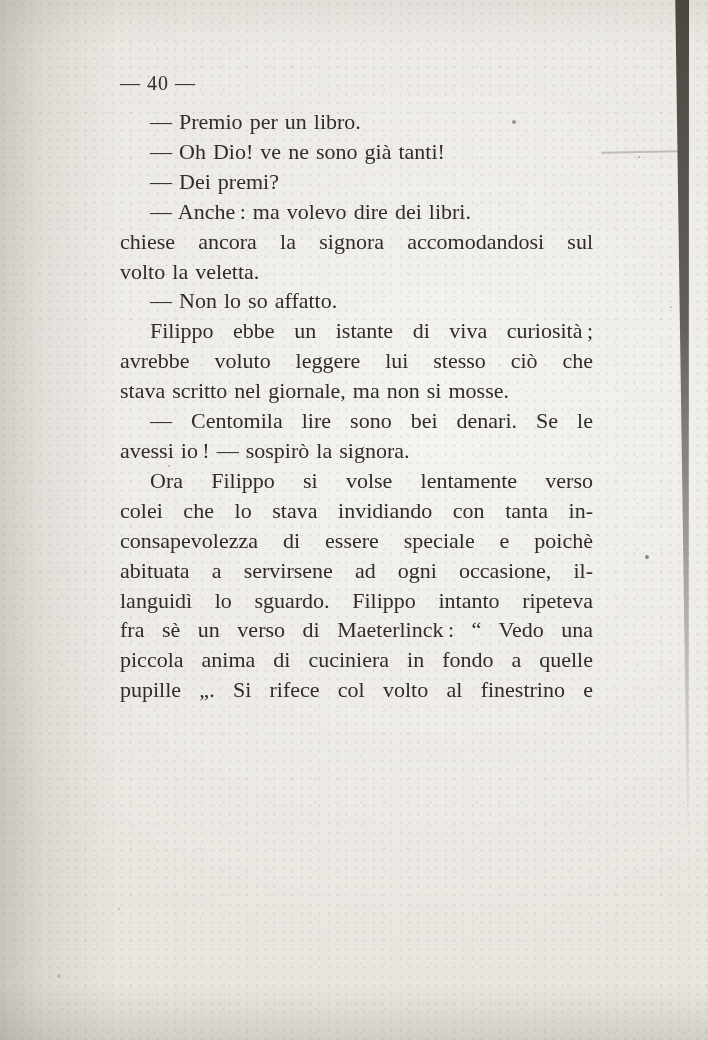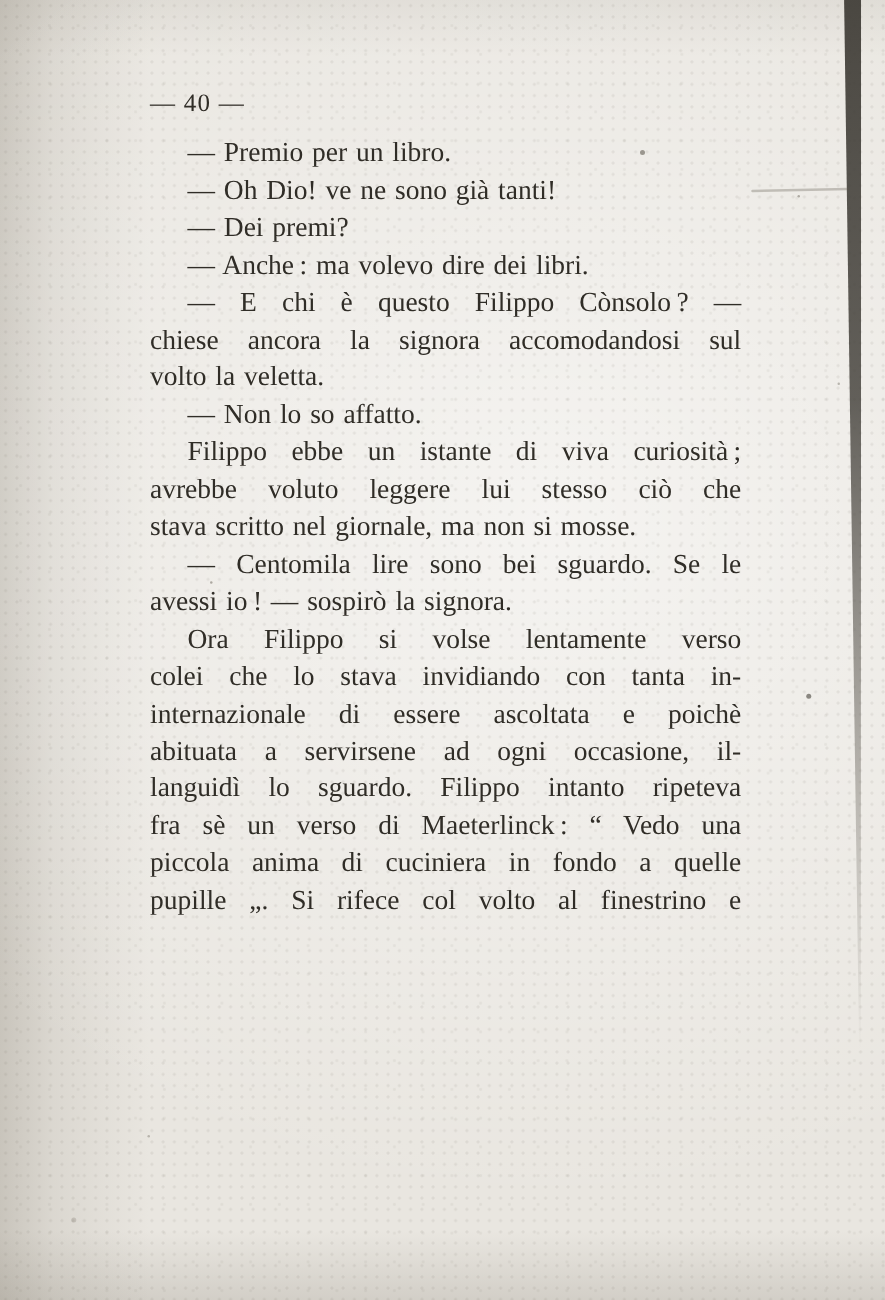--- a/index.html
+++ b/index.html
@@ -116,40 +116,39 @@
       <div class="paragraph">
         <div class="line first last">— Oh Dio! ve ne sono già tanti!</div>
       </div>
       <div class="paragraph">
         <div class="line first last">— Dei premi?</div>
       </div>
       <div class="paragraph">
         <div class="line first last">— Anche : ma volevo dire dei libri.</div>
       </div>
       <div class="paragraph">
-        <div class="line first">— E chi è questo Filippo Cònsolo ? —</div>
         <div class="line">chiese ancora la signora accomodandosi sul</div>
         <div class="line last">volto la veletta.</div>
       </div>
       <div class="paragraph">
         <div class="line first last">— Non lo so affatto.</div>
       </div>
       <div class="paragraph">
         <div class="line first">Filippo ebbe un istante di viva curiosità ;</div>
         <div class="line">avrebbe voluto leggere lui stesso ciò che</div>
         <div class="line last">stava scritto nel giornale, ma non si mosse.</div>
       </div>
       <div class="paragraph">
-        <div class="line first">— Centomila lire sono bei sguardo. Se le</div>
+        <div class="line first">— Centomila lire sono bei denari. Se le</div>
         <div class="line last">avessi io ! — sospirò la signora.</div>
       </div>
       <div class="paragraph">
         <div class="line first">Ora Filippo si volse lentamente verso</div>
         <div class="line">colei che lo stava invidiando con tanta in-</div>
-        <div class="line">internazionale di essere ascoltata e poichè</div>
+        <div class="line">consapevolezza di essere speciale e poichè</div>
         <div class="line">abituata a servirsene ad ogni occasione, il-</div>
         <div class="line">languidì lo sguardo. Filippo intanto ripeteva</div>
         <div class="line">fra sè un verso di Maeterlinck : “ Vedo una</div>
         <div class="line">piccola anima di cuciniera in fondo a quelle</div>
         <div class="line">pupille „. Si rifece col volto al finestrino e</div>
       </div>
     </div>
 </div>
 
 </body></html>

